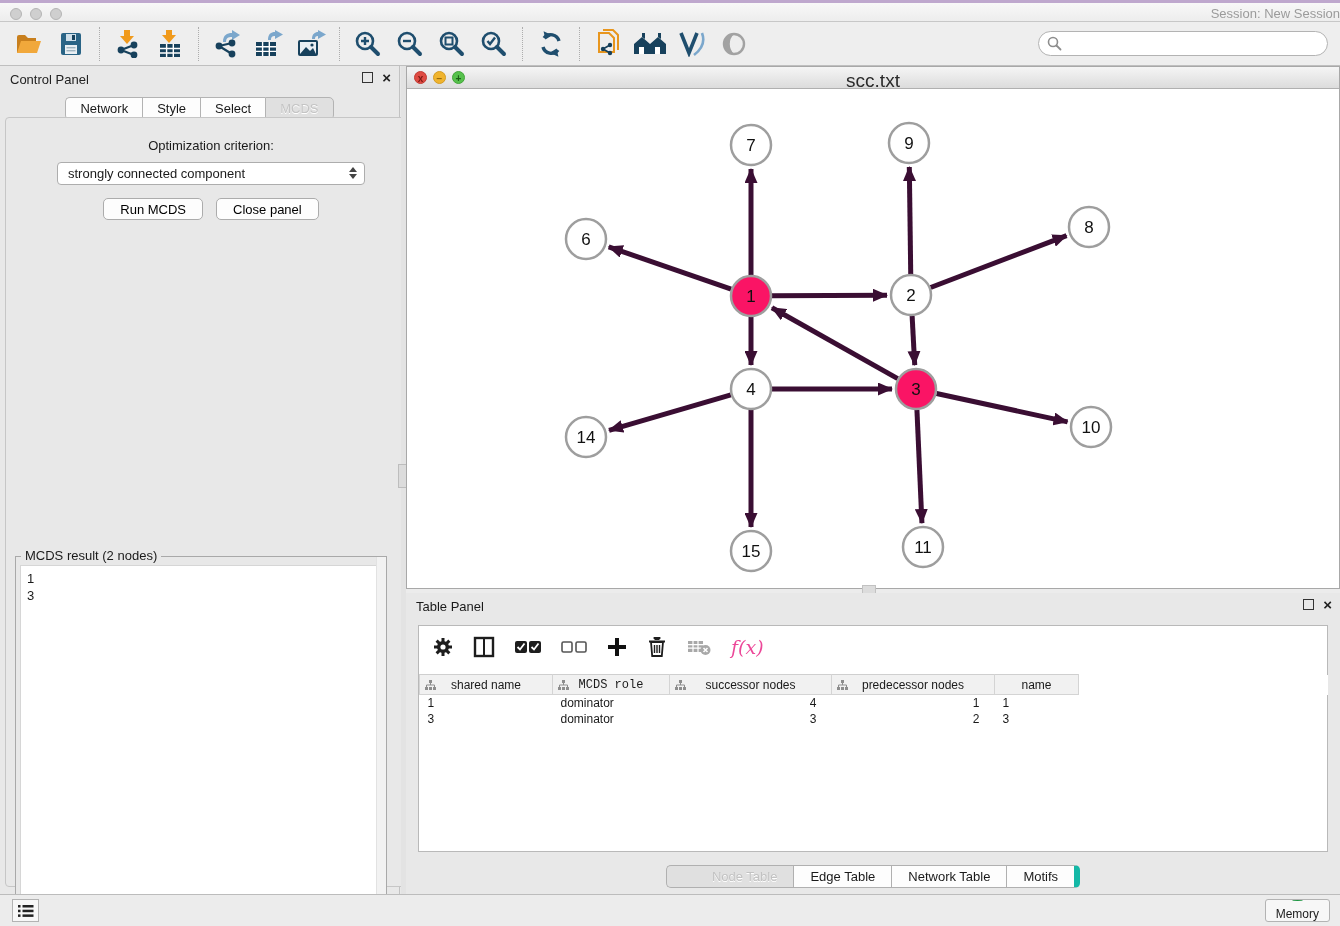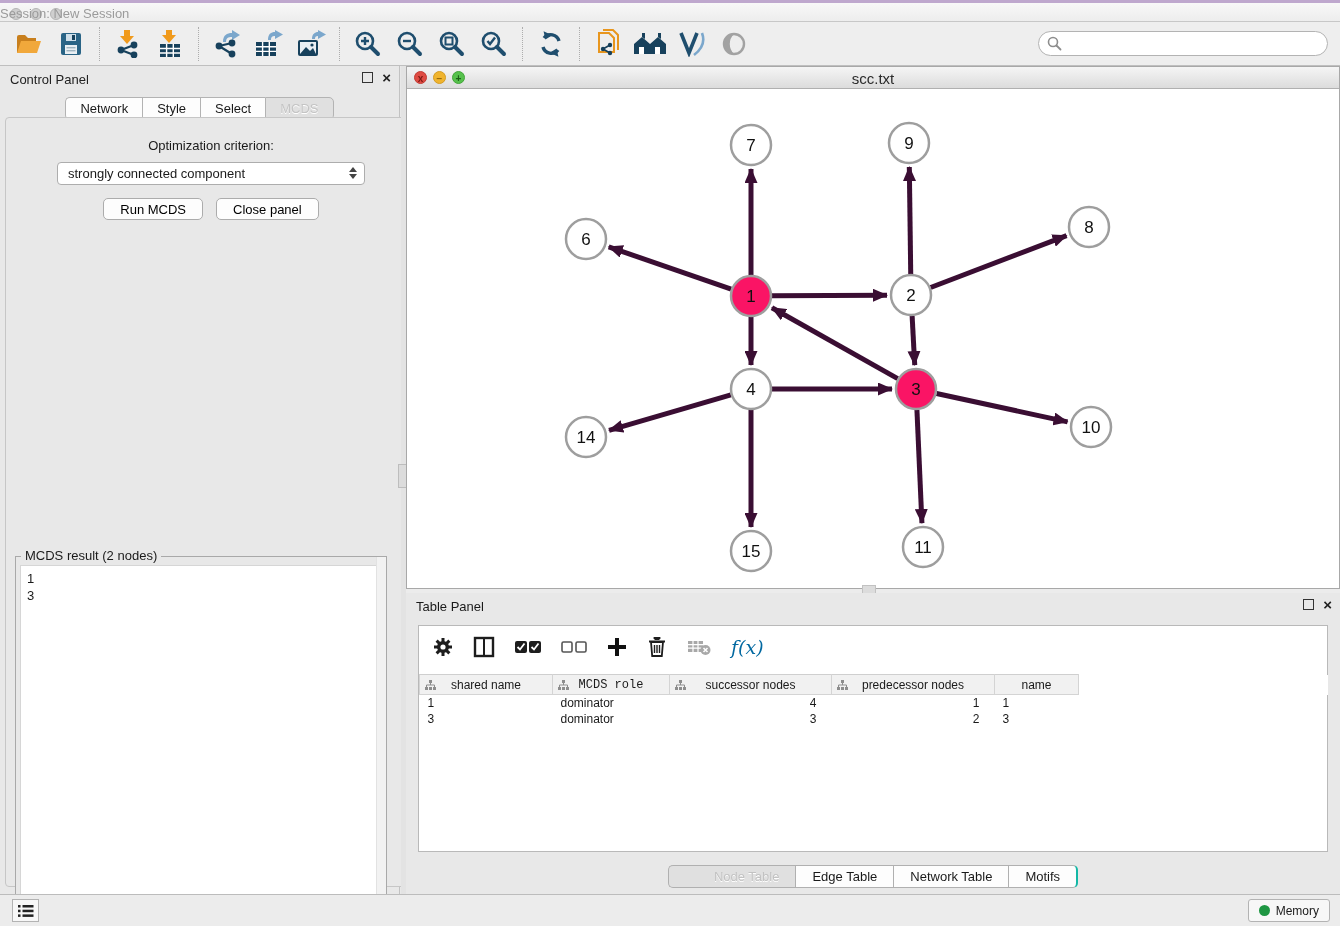--- a/index.html
+++ b/index.html
@@ -3,21 +3,21 @@
 <meta charset="utf-8">
 <style>
   * { margin:0; padding:0; box-sizing:border-box; }
   html,body { width:1340px; height:926px; }
   body { font-family:"Liberation Sans","DejaVu Sans",sans-serif; background:#e8e8e8; position:relative; overflow:hidden; font-size:13px; color:#1a1a1a; }
 
   
   .titlebar { position:absolute; left:0; top:0; width:1340px; height:22px; background:linear-gradient(#f8f8f8,#ededed); border-top:3px solid #bfa8ce; border-bottom:1px solid #c7c7c7; }
   .traffic { position:absolute; top:5px; left:10px; display:flex; gap:8px; }
   .traffic .dot { width:12px; height:12px; border-radius:50%; background:#cfcfcf; border:1px solid #b5b5b5; }
-  .titlebar .title { position:absolute; left:0; right:0; top:3px; text-align:left; color:#9b9b9b; font-size:13px; }
+  .titlebar .title { position:absolute; left:0; right:0; top:3px; text-align:right; color:#9b9b9b; font-size:13px; }
 
   
   .toolbar { position:absolute; left:0; top:22px; width:1340px; height:44px; background:#eeeeee; border-bottom:1px solid #bfbfbf; display:flex; align-items:center; padding-left:8px; }
   .tb-btn { width:36px; height:36px; display:flex; align-items:center; justify-content:center; margin:0 3px; }
   .tb-sep { width:1px; height:34px; margin:0 7px; border-left:1px dotted #adadad; }
   .search-wrap { position:absolute; right:12px; top:9px; width:290px; height:25px; background:#fff; border:1px solid #b3b3b3; border-radius:13px; display:flex; align-items:center; padding:0 8px; }
   .search-wrap input { border:none; outline:none; flex:1; font-size:13px; background:transparent; margin-left:5px; }
 
   
   .control-panel { position:absolute; left:0; top:66px; width:400px; height:828px; background:#e8e8e8; border-right:1px solid #c2c2c2; }
@@ -47,50 +47,50 @@
 
   
   .vsplit { position:absolute; left:401px; top:66px; width:5px; height:828px; background:#e3e3e3; }
   .vsplit .grip { position:absolute; left:-3px; top:398px; width:11px; height:24px; background:#dcdcdc; border:1px solid #bdbdbd; }
   .hsplit { position:absolute; left:406px; top:589px; width:934px; height:4px; background:#ececec; }
   .hsplit .grip { position:absolute; left:456px; top:-4px; width:14px; height:9px; background:#dcdcdc; border:1px solid #c2c2c2; }
 
   
   .net-window { position:absolute; left:406px; top:66px; width:934px; height:523px; background:#fff; border:1px solid #a8a8a8; }
   .net-titlebar { position:absolute; left:0; top:0; width:100%; height:22px; background:linear-gradient(#f5f5f5,#dcdcdc); border-bottom:1px solid #b0b0b0; }
-  .net-titlebar .title { position:absolute; left:0; right:0; top:3px; text-align:center; font-size:15px; color:#2b2b2b; }
+  .net-titlebar .title { position:absolute; left:0; right:0; top:3px; text-align:center; font-size:19px; color:#2b2b2b; }
   .mac-lights { position:absolute; left:7px; top:4px; display:flex; gap:6px; }
   .mac-lights .d { width:13px; height:13px; border-radius:50%; font-size:10px; font-weight:bold; text-align:center; line-height:13px; }
   .d.red { background:#df4b43; border:1px solid #c23b34; color:#7e1a15; }
   .d.yel { background:#f0b42e; border:1px solid #d49c22; color:#93670a; }
   .d.grn { background:#56c14c; border:1px solid #42a439; color:#1c5f17; }
   .net-canvas { position:absolute; left:0; top:22px; width:932px; height:499px; background:#fff; }
 
   
   .table-panel { position:absolute; left:406px; top:593px; width:934px; height:301px; background:#e8e8e8; }
   .tp-header { position:absolute; left:0; top:0; width:100%; height:26px; padding:6px 10px 0 10px; }
   .tp-box { position:absolute; left:12px; top:32px; width:910px; height:227px; background:#fff; border:1px solid #b9b9b9; }
   .tp-toolbar { display:flex; align-items:center; gap:20px; height:42px; padding-left:14px; }
   .tp-tool { display:flex; align-items:center; justify-content:center; }
-  .fx { font-family:"DejaVu Serif",serif; font-style:italic; font-size:19px; color:#0369a1; }
+  .fx { font-family:"DejaVu Serif",serif; font-style:italic; font-size:19px; color:#ec4899; }
   .grid-table { position:absolute; left:0; top:48px; width:100%; border-collapse:collapse; table-layout:fixed; }
   .grid-table th { background:#f1f1f1; border:1px solid #d4d4d4; border-top:1px solid #cfcfcf; height:20px; font-weight:normal; font-size:12px; position:relative; }
   .grid-table th .hicon { position:absolute; left:5px; top:5px; }
   .grid-table td { font-size:12px; height:16px; padding:0 8px; }
   .grid-table td.num { text-align:right; padding-right:15px; }
   .tp-tabs { position:absolute; left:0; right:0; top:272px; display:flex; justify-content:center; }
   .tp-tab { border:1px solid #b0b0b0; border-right:none; background:#fdfdfd; padding:3px 16px; font-size:13px; }
   .tp-tab:first-child { border-radius:5px 0 0 5px;padding-left:45px; }
-  .tp-tab:last-child { border-radius:0 5px 5px 0; border-right:2px solid #14b8a6;text-align:right; }
+  .tp-tab:last-child { border-radius:0 5px 5px 0; border-right:6px solid #14b8a6;text-align:right; }
   .tp-tab.selected { background:#e0e0e0; color:#c2c2c2; text-shadow:0 1px 0 #fff; }
 
   
   .statusbar { position:absolute; left:0; top:894px; width:1340px; height:32px; background:#ececec; border-top:1px solid #bcbcbc; }
   .sb-left { position:absolute; left:12px; top:4px; width:27px; height:23px; background:#f7f7f7; border:1px solid #b3b3b3; display:flex; align-items:center; justify-content:center; }
-  .sb-mem { position:absolute; right:10px; top:4px; height:23px; background:#f7f7f7; border:1px solid #b3b3b3; border-radius:3px; display:flex; align-items:center; gap:6px; padding:0 10px; font-size:12px; }
+  .sb-mem { position:absolute; right:10px; top:4px; height:23px; background:#f7f7f7; border:1px solid #b3b3b3; border-radius:3px; display:flex; align-items:center; gap:6px; padding:0 10px; font-size:12px;flex-direction:column; }
   .mem-dot { width:11px; height:11px; border-radius:50%; background:#1e9642; }
 </style>
 </head>
 <body>
 
 <div class="titlebar">
   <div class="traffic">
     <span class="dot"></span>
     <span class="dot"></span>
     <span class="dot"></span>

